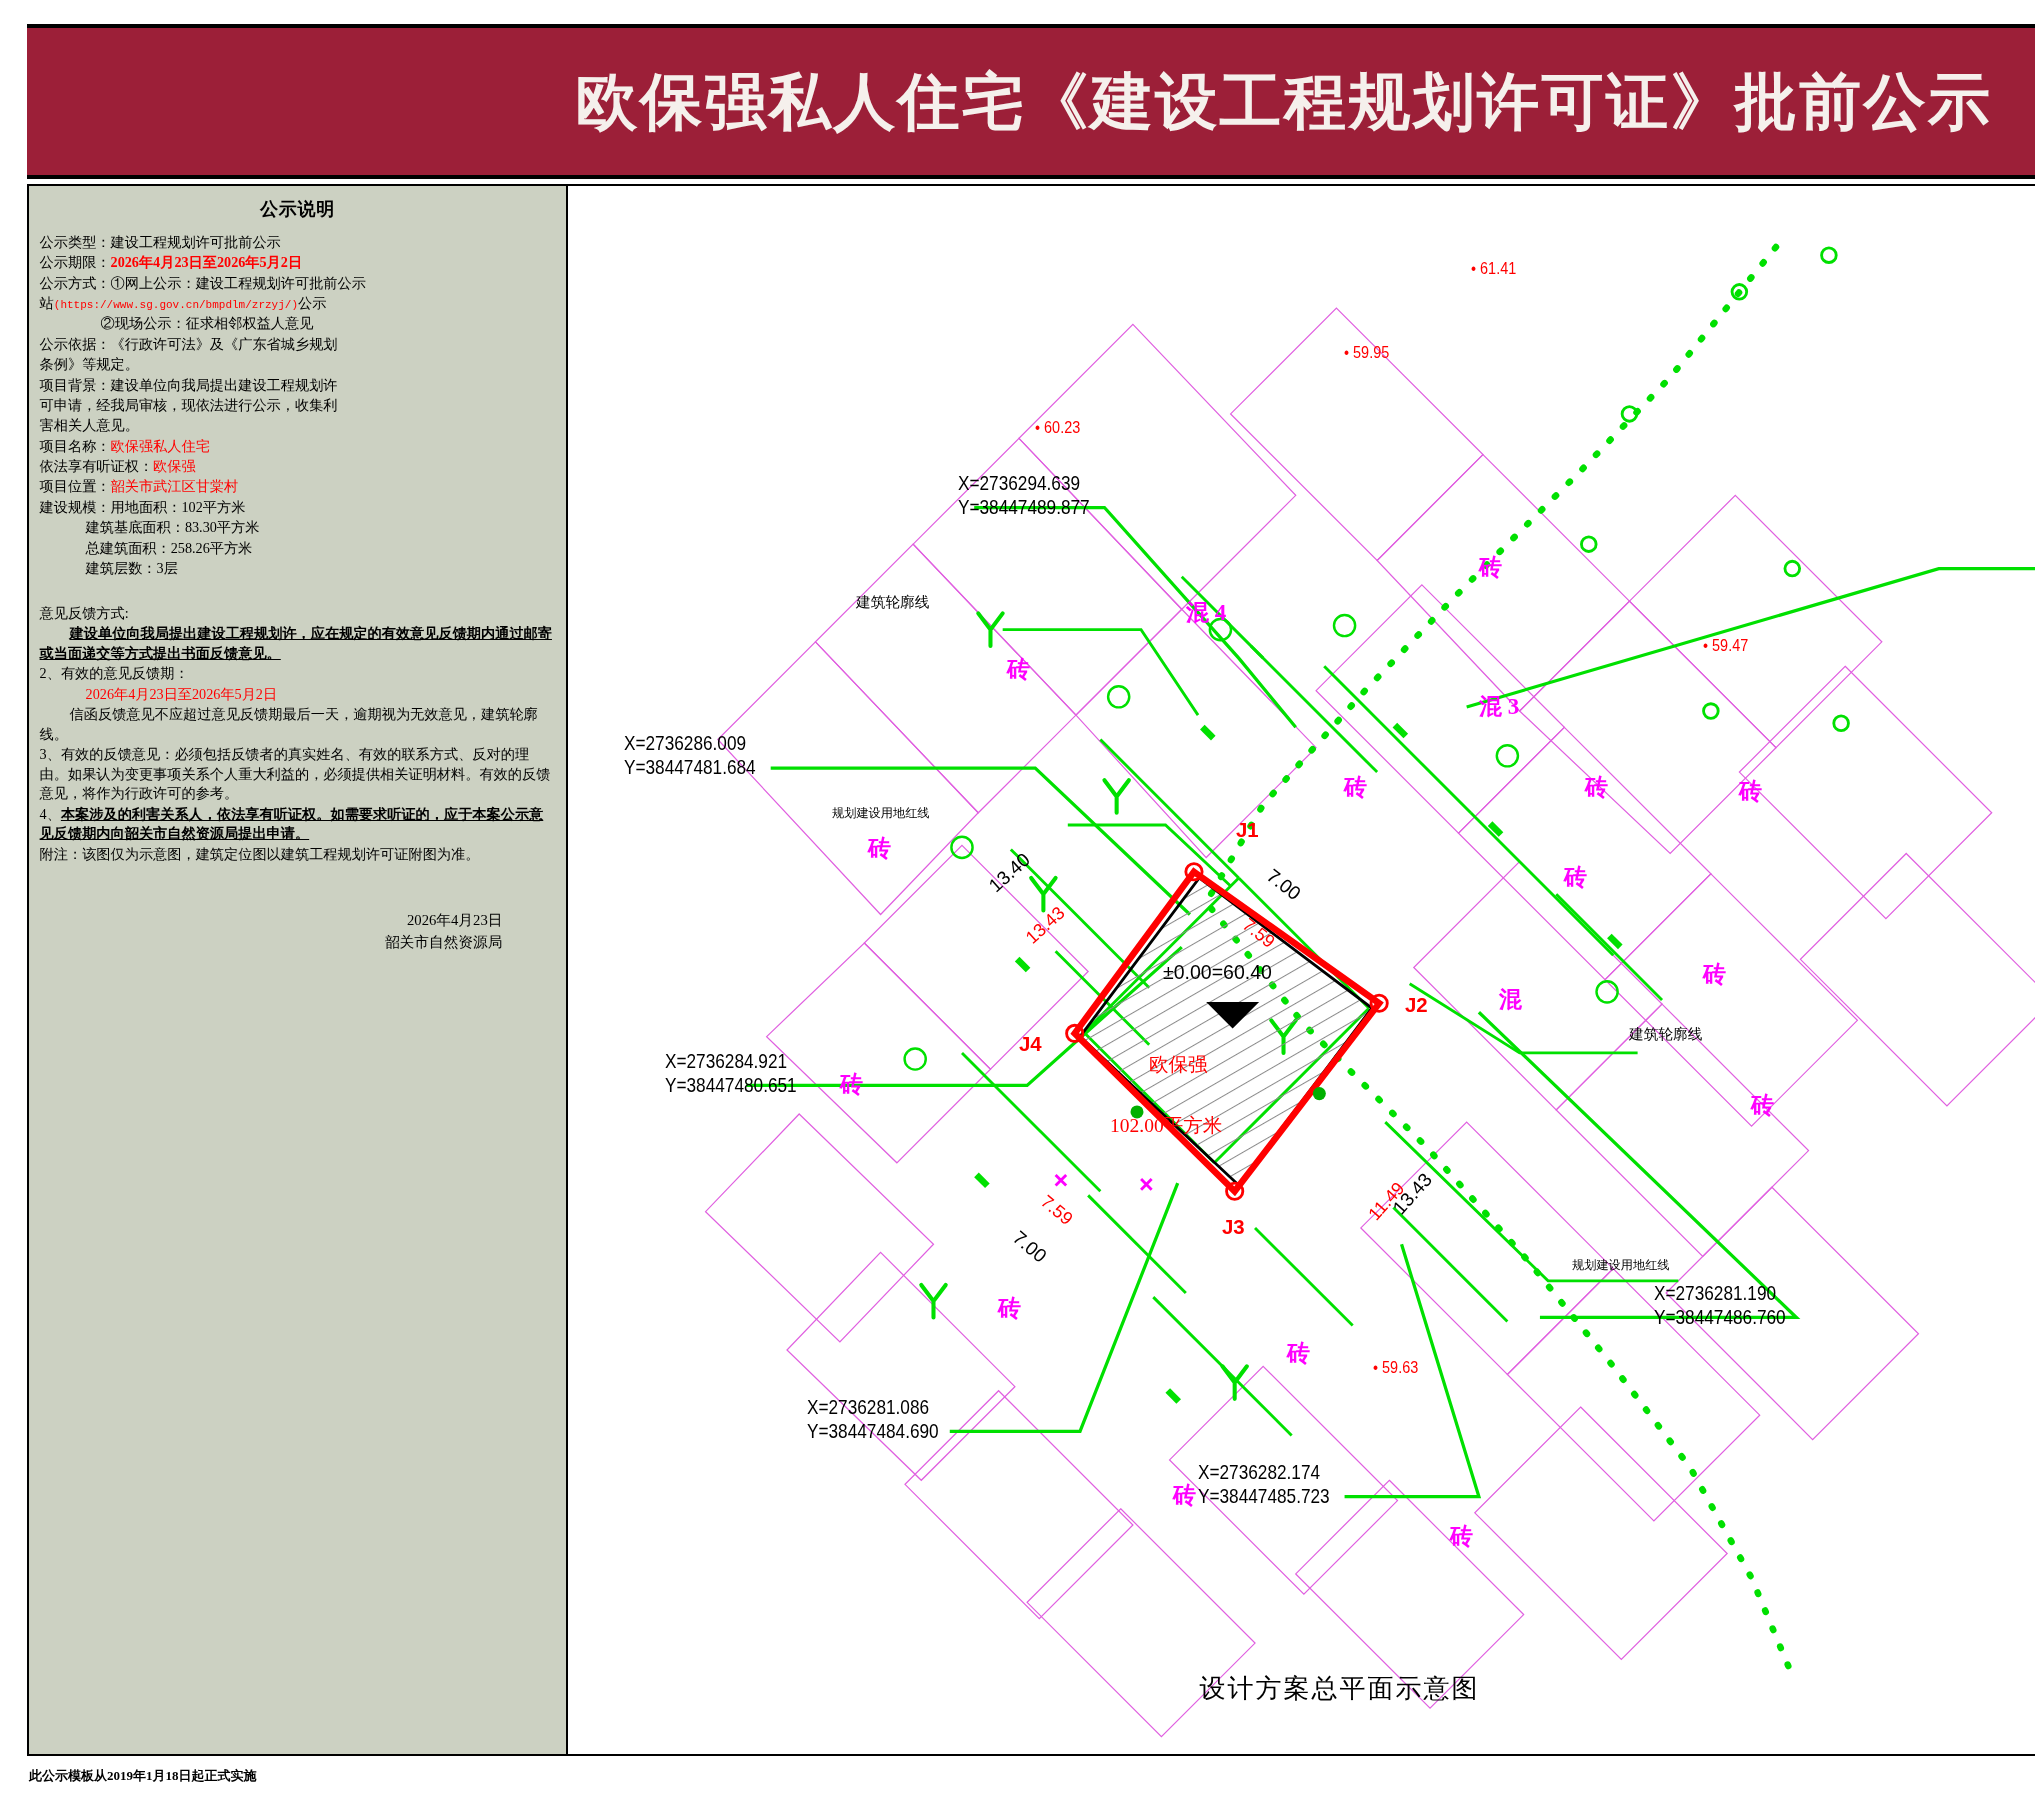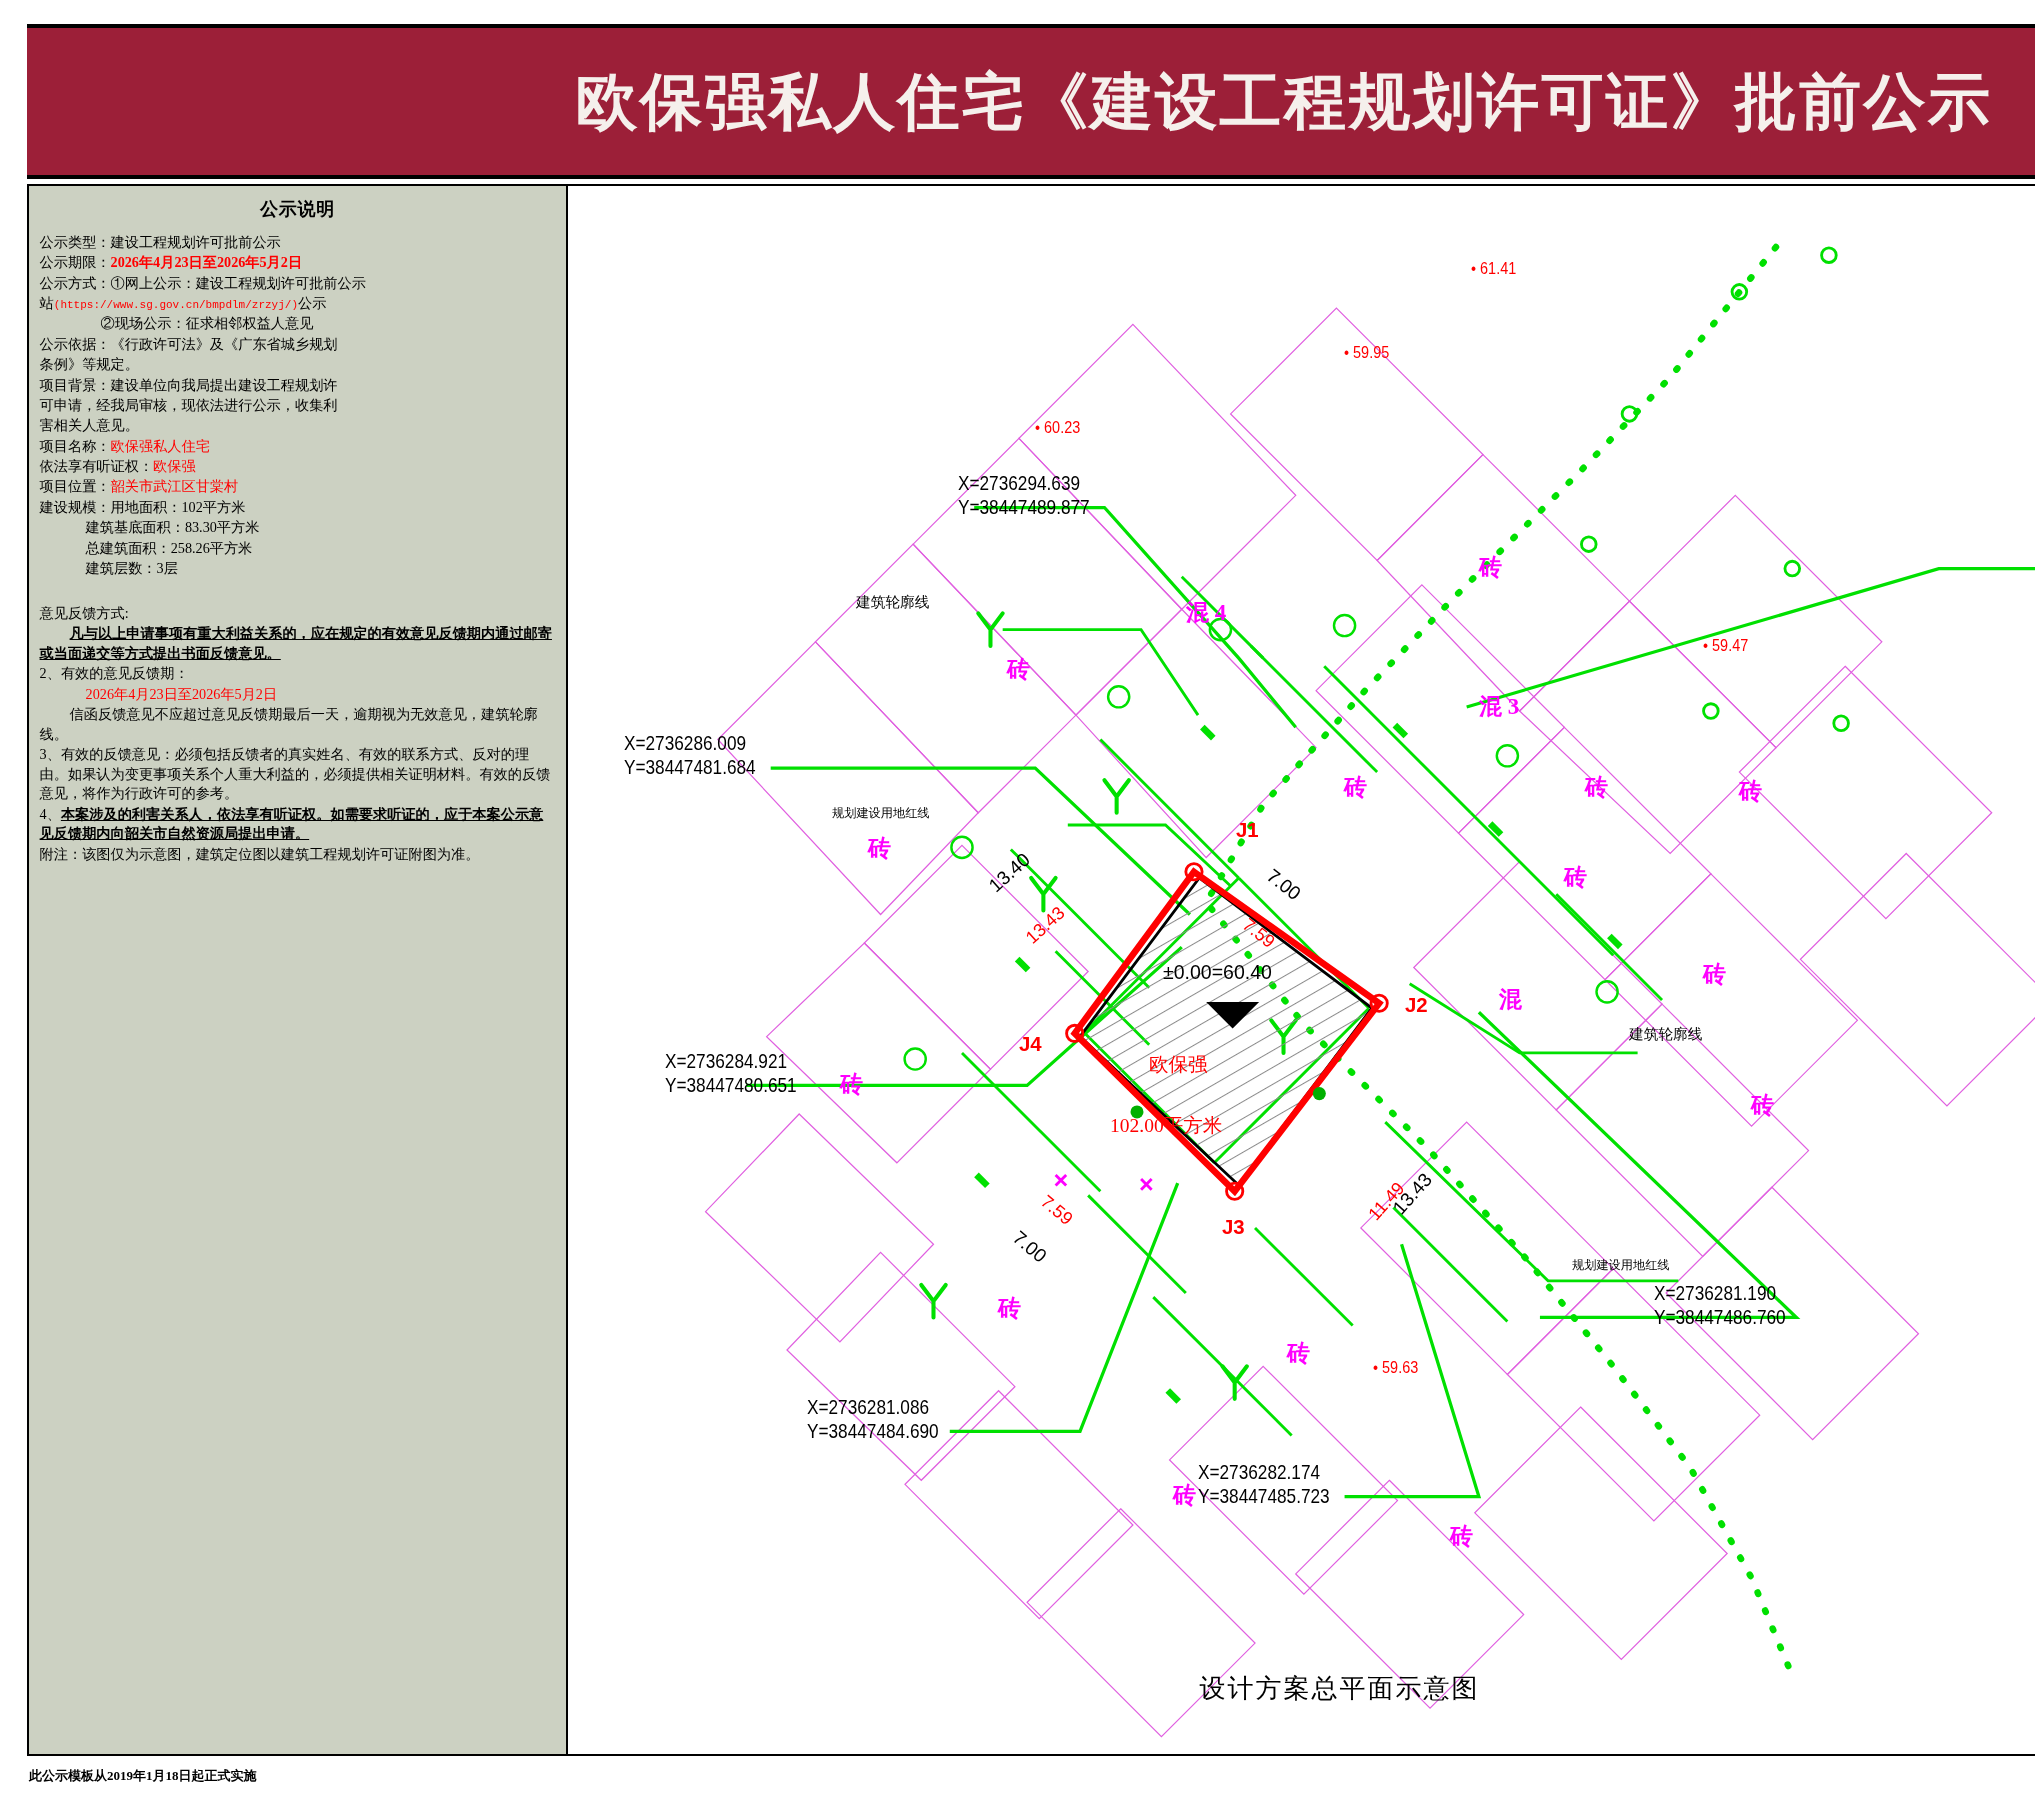--- a/index.html
+++ b/index.html
@@ -145,30 +145,34 @@
       <div class="np">
         <span>建设规模：</span><span>用地面积：102平方米</span>
       </div>
       <div class="np ind3">建筑基底面积：83.30平方米</div>
       <div class="np ind3">总建筑面积：258.26平方米</div>
       <div class="np ind3">建筑层数：3层</div>
 
       <div class="biggap"></div>
 
       <div class="np">意见反馈方式:</div>
-      <div class="np ind ul">凡与以上申请事项有重大利益关系的，应在规定的有效意见反馈期内通过邮寄或当面递交等方式提出书面反馈意见。</div>
+      <div class="np ind ul">建设单位向我局提出建设工程规划许，应在规定的有效意见反馈期内通过邮寄或当面递交等方式提出书面反馈意见。</div>
       <div class="np">2、有效的意见反馈期：</div>
       <div class="np red ind3">2026年4月23日至2026年5月2日</div>
       <div class="np ind">信函反馈意见不应超过意见反馈期最后一天，逾期视为无效意见，建筑轮廓线。</div>
       <div class="np">3、有效的反馈意见：必须包括反馈者的真实姓名、有效的联系方式、反对的理由。如果认为变更事项关系个人重大利益的，必须提供相关证明材料。有效的反馈意见，将作为行政许可的参考。</div>
       <div class="np">
         <span>4、</span><span class="ul">本案涉及的利害关系人，依法享有听证权。如需要求听证的，应于本案公示意见反馈期内向韶关市自然资源局提出申请。</span>
       </div>
       <div class="np">附注：该图仅为示意图，建筑定位图以建筑工程规划许可证附图为准。</div>
 
+      <div class="sign-block">
+        <div>2026年4月23日</div>
+        <div>韶关市自然资源局</div>
+      </div>
     </div>
 
     <div class="plan-area">
 
       <svg width="1539" height="1569" viewBox="0 0 3780 3855" style="position:absolute;left:0;top:0;">
 
         <g stroke="#e060e0" fill="none" stroke-width="3">
           <path d="M1380 340 L1780 760 L1500 1040 L1100 620 Z"></path>
           <path d="M1100 620 L1500 1040 L1240 1300 L840 880 Z"></path>
           <path d="M1500 1040 L1830 1380 L1560 1650 L1240 1300 Z"></path>

